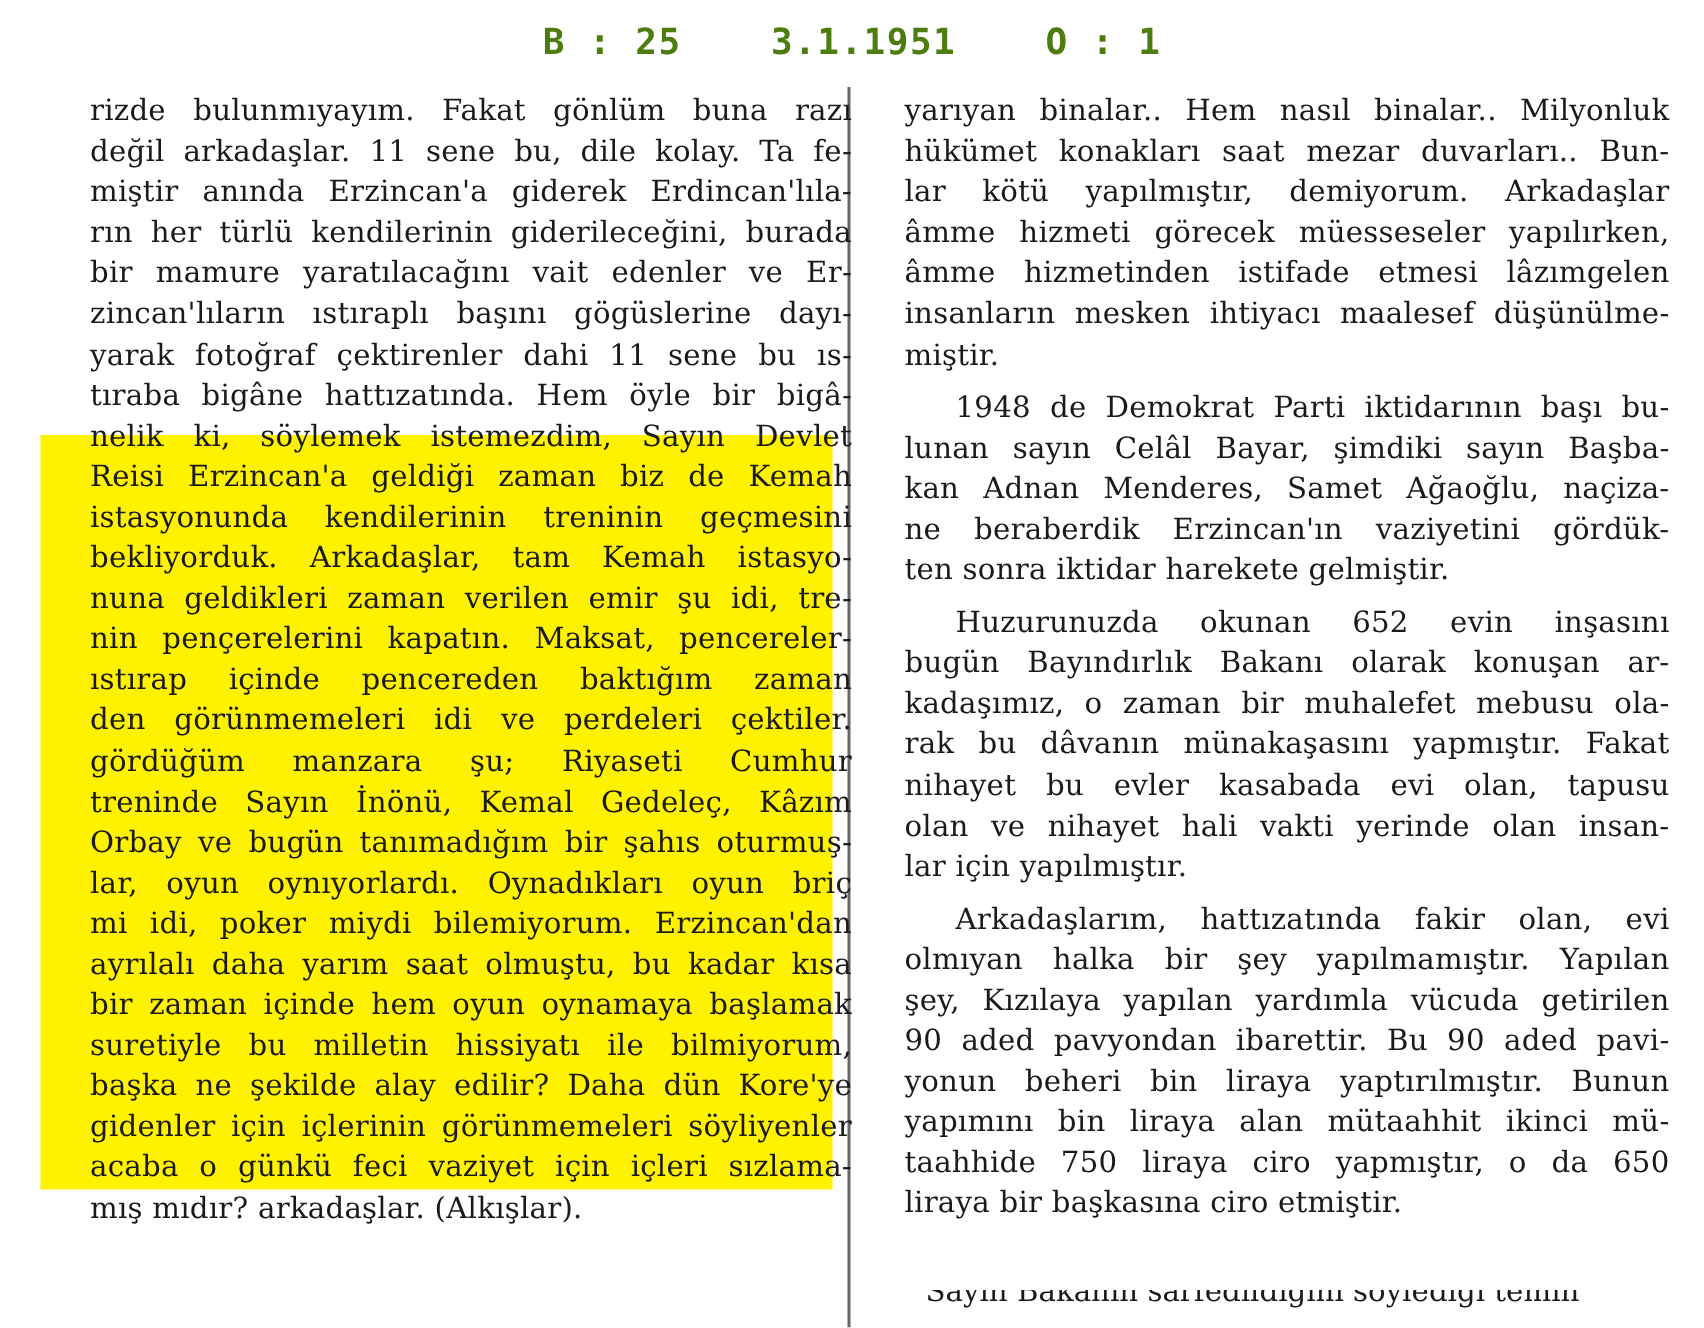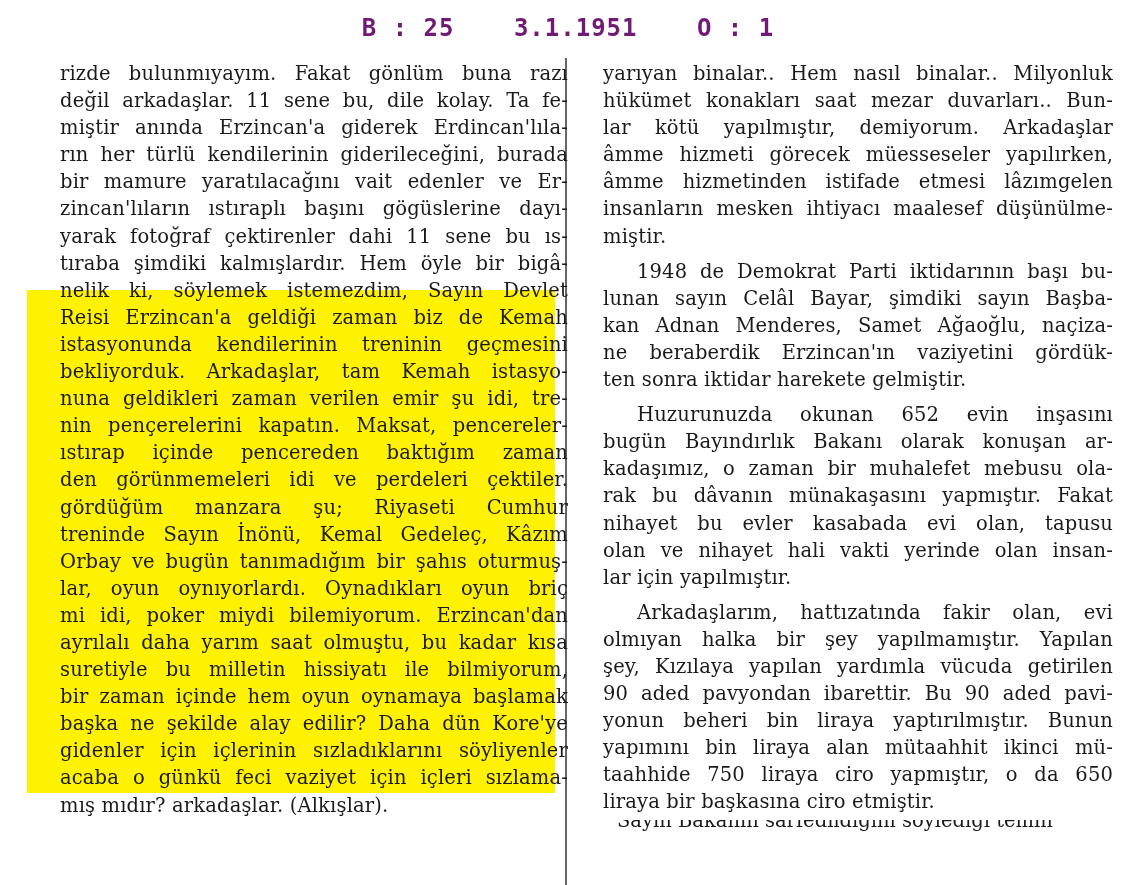--- a/index.html
+++ b/index.html
@@ -18,21 +18,21 @@
     .header {
       position: absolute;
       top: 14px;
       left: 0;
       width: 1136px;
       text-align: center;
       font-family: "DejaVu Sans Mono", "Liberation Mono", monospace;
       font-weight: bold;
       font-size: 24px;
       letter-spacing: 1px;
-      color: #701a75;
+      color: #4d7c0f;
     }
     .header span { display: inline-block; margin: 0 22px; }
     .column {
       position: absolute;
       top: 60px;
       font-size: 19.5px;
       line-height: 27.1px;
       font-family: "DejaVu Serif", serif;
       letter-spacing: 0.15px;
       margin-left: 20px;
@@ -64,21 +64,21 @@
       left: 565px;
       top: 58px;
       width: 2px;
       height: 827px;
       background: #333;
       opacity: 0.75;
     }
     .bleed {
       position: absolute;
       left: 583px;
-      top: 820px;
+      top: 860px;
       width: 510px;
       height: 14px;
       overflow: hidden;
       font-size: 19.5px;
       line-height: 27px;
       color: #1a1a1a;
     }
     .bleed span { position: relative; top: -13px; padding-left: 34px; display: block; }
   </style>
 </head>
@@ -95,39 +95,39 @@
 <div class="divider"></div>
 
 <div class="column col-left">
   <span class="line">rizde bulunmıyayım. Fakat gönlüm  buna razı</span>
   <span class="line">değil arkadaşlar. 11 sene bu, dile kolay. Ta fe-</span>
   <span class="line">miştir anında Erzincan'a giderek Erdincan'lıla-</span>
   <span class="line">rın her türlü kendilerinin giderileceğini, burada</span>
   <span class="line">bir mamure yaratılacağını vait edenler ve Er-</span>
   <span class="line">zincan'lıların ıstıraplı başını gögüslerine dayı-</span>
   <span class="line">yarak fotoğraf çektirenler dahi  11 sene bu ıs-</span>
-  <span class="line">tıraba şimdiki kalmışlardır. Hem öyle bir bigâ-</span>
+  <span class="line">tıraba bigâne hattızatında. Hem öyle bir bigâ-</span>
   <span class="line">nelik ki, söylemek  istemezdim, Sayın  Devlet</span>
   <span class="line">Reisi Erzincan'a geldiği zaman biz de Kemah</span>
   <span class="line">istasyonunda kendilerinin  treninin  geçmesini</span>
   <span class="line">bekliyorduk. Arkadaşlar, tam Kemah istasyo-</span>
   <span class="line">nuna geldikleri zaman verilen emir şu idi, tre-</span>
   <span class="line">nin pençerelerini kapatın. Maksat,  pencereler-</span>
   <span class="line">ıstırap  içinde  pencereden  baktığım  zaman</span>
   <span class="line">den görünmemeleri idi ve perdeleri  çektiler.</span>
   <span class="line">gördüğüm  manzara  şu;  Riyaseti  Cumhur</span>
   <span class="line">treninde Sayın İnönü, Kemal Gedeleç,  Kâzım</span>
   <span class="line">Orbay ve bugün tanımadığım bir şahıs oturmuş-</span>
   <span class="line">lar, oyun oynıyorlardı. Oynadıkları oyun briç</span>
   <span class="line">mi idi, poker miydi bilemiyorum. Erzincan'dan</span>
   <span class="line">ayrılalı daha yarım saat olmuştu, bu kadar kısa</span>
+  <span class="line">bir zaman içinde hem oyun oynamaya başlamak</span>
   <span class="line">suretiyle bu milletin hissiyatı ile  bilmiyorum,</span>
-  <span class="line">bir zaman içinde hem oyun oynamaya başlamak</span>
   <span class="line">başka ne şekilde alay edilir? Daha dün Kore'ye</span>
-  <span class="line">gidenler için içlerinin sızladıklarını söyliyenler</span>
+  <span class="line">gidenler için içlerinin görünmemeleri söyliyenler</span>
   <span class="line">acaba o günkü feci vaziyet için içleri sızlama-</span>
   <span class="line last">mış mıdır? arkadaşlar. (Alkışlar).</span>
 </div>
 
 <div class="column col-right">
   <div>
     <span class="line">yarıyan binalar.. Hem nasıl binalar.. Milyonluk</span>
     <span class="line">hükümet konakları saat mezar duvarları.. Bun-</span>
     <span class="line">lar kötü yapılmıştır, demiyorum.  Arkadaşlar</span>
     <span class="line">âmme hizmeti görecek müesseseler  yapılırken,</span>

